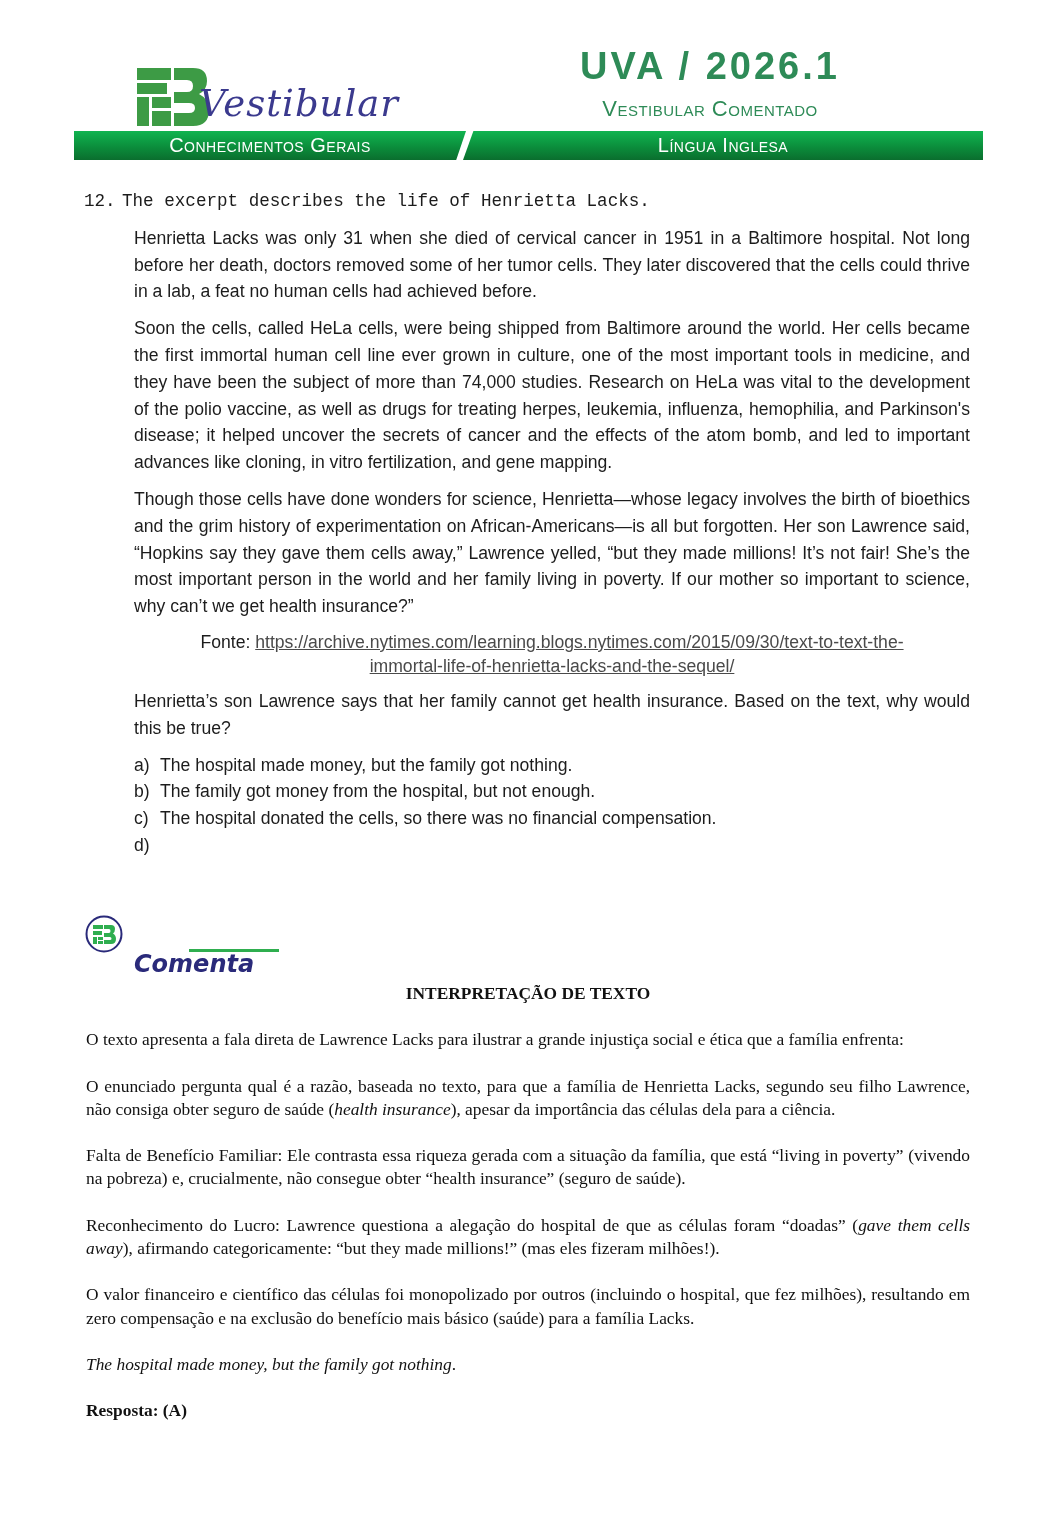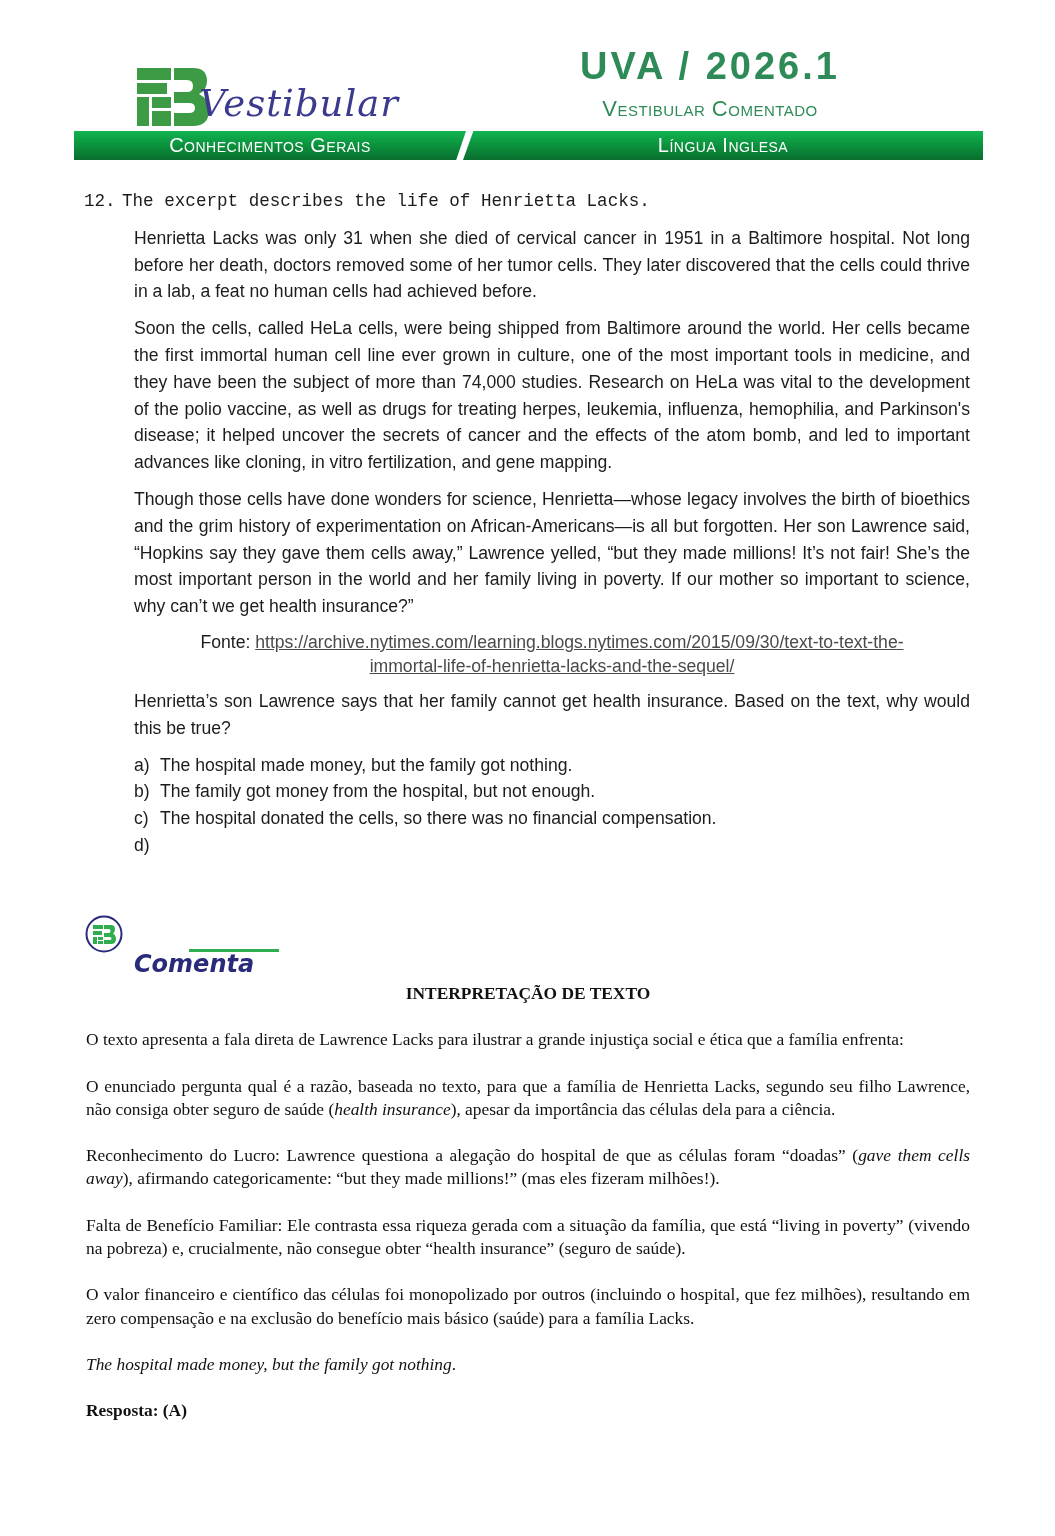--- a/index.html
+++ b/index.html
@@ -118,18 +118,18 @@
     </g>
   </svg>
   <div class="comenta-word">Comenta</div>
   <div class="comenta-line"></div>
 </div>
 
 <div class="c">
   <div class="c-title">INTERPRETAÇÃO DE TEXTO</div>
   <p class="c-para">O texto apresenta a fala direta de Lawrence Lacks para ilustrar a grande injustiça social e ética que a família enfrenta:</p>
   <p class="c-para"><span>O enunciado pergunta qual é a razão, baseada no texto, para que a família de Henrietta Lacks, segundo seu filho Lawrence, não consiga obter seguro de saúde (</span><span class="c-italic">health insurance</span><span>), apesar da importância das células dela para a ciência.</span></p>
+  <p class="c-para">Falta de Benefício Familiar: Ele contrasta essa riqueza gerada com a situação da família, que está “living in poverty” (vivendo na pobreza) e, crucialmente, não consegue obter “health insurance” (seguro de saúde).</p>
   <p class="c-para"><span>Reconhecimento do Lucro: Lawrence questiona a alegação do hospital de que as células foram “doadas” (</span><span class="c-italic">gave them cells away</span><span>), afirmando categoricamente: “but they made millions!” (mas eles fizeram milhões!).</span></p>
-  <p class="c-para">Falta de Benefício Familiar: Ele contrasta essa riqueza gerada com a situação da família, que está “living in poverty” (vivendo na pobreza) e, crucialmente, não consegue obter “health insurance” (seguro de saúde).</p>
   <p class="c-para">O valor financeiro e científico das células foi monopolizado por outros (incluindo o hospital, que fez milhões), resultando em zero compensação e na exclusão do benefício mais básico (saúde) para a família Lacks.</p>
   <p class="c-para"><span class="c-italic">The hospital made money, but the family got nothing</span><span>.</span></p>
   <p class="c-para c-answer">Resposta: (A)</p>
 </div>
 
 </body></html>

